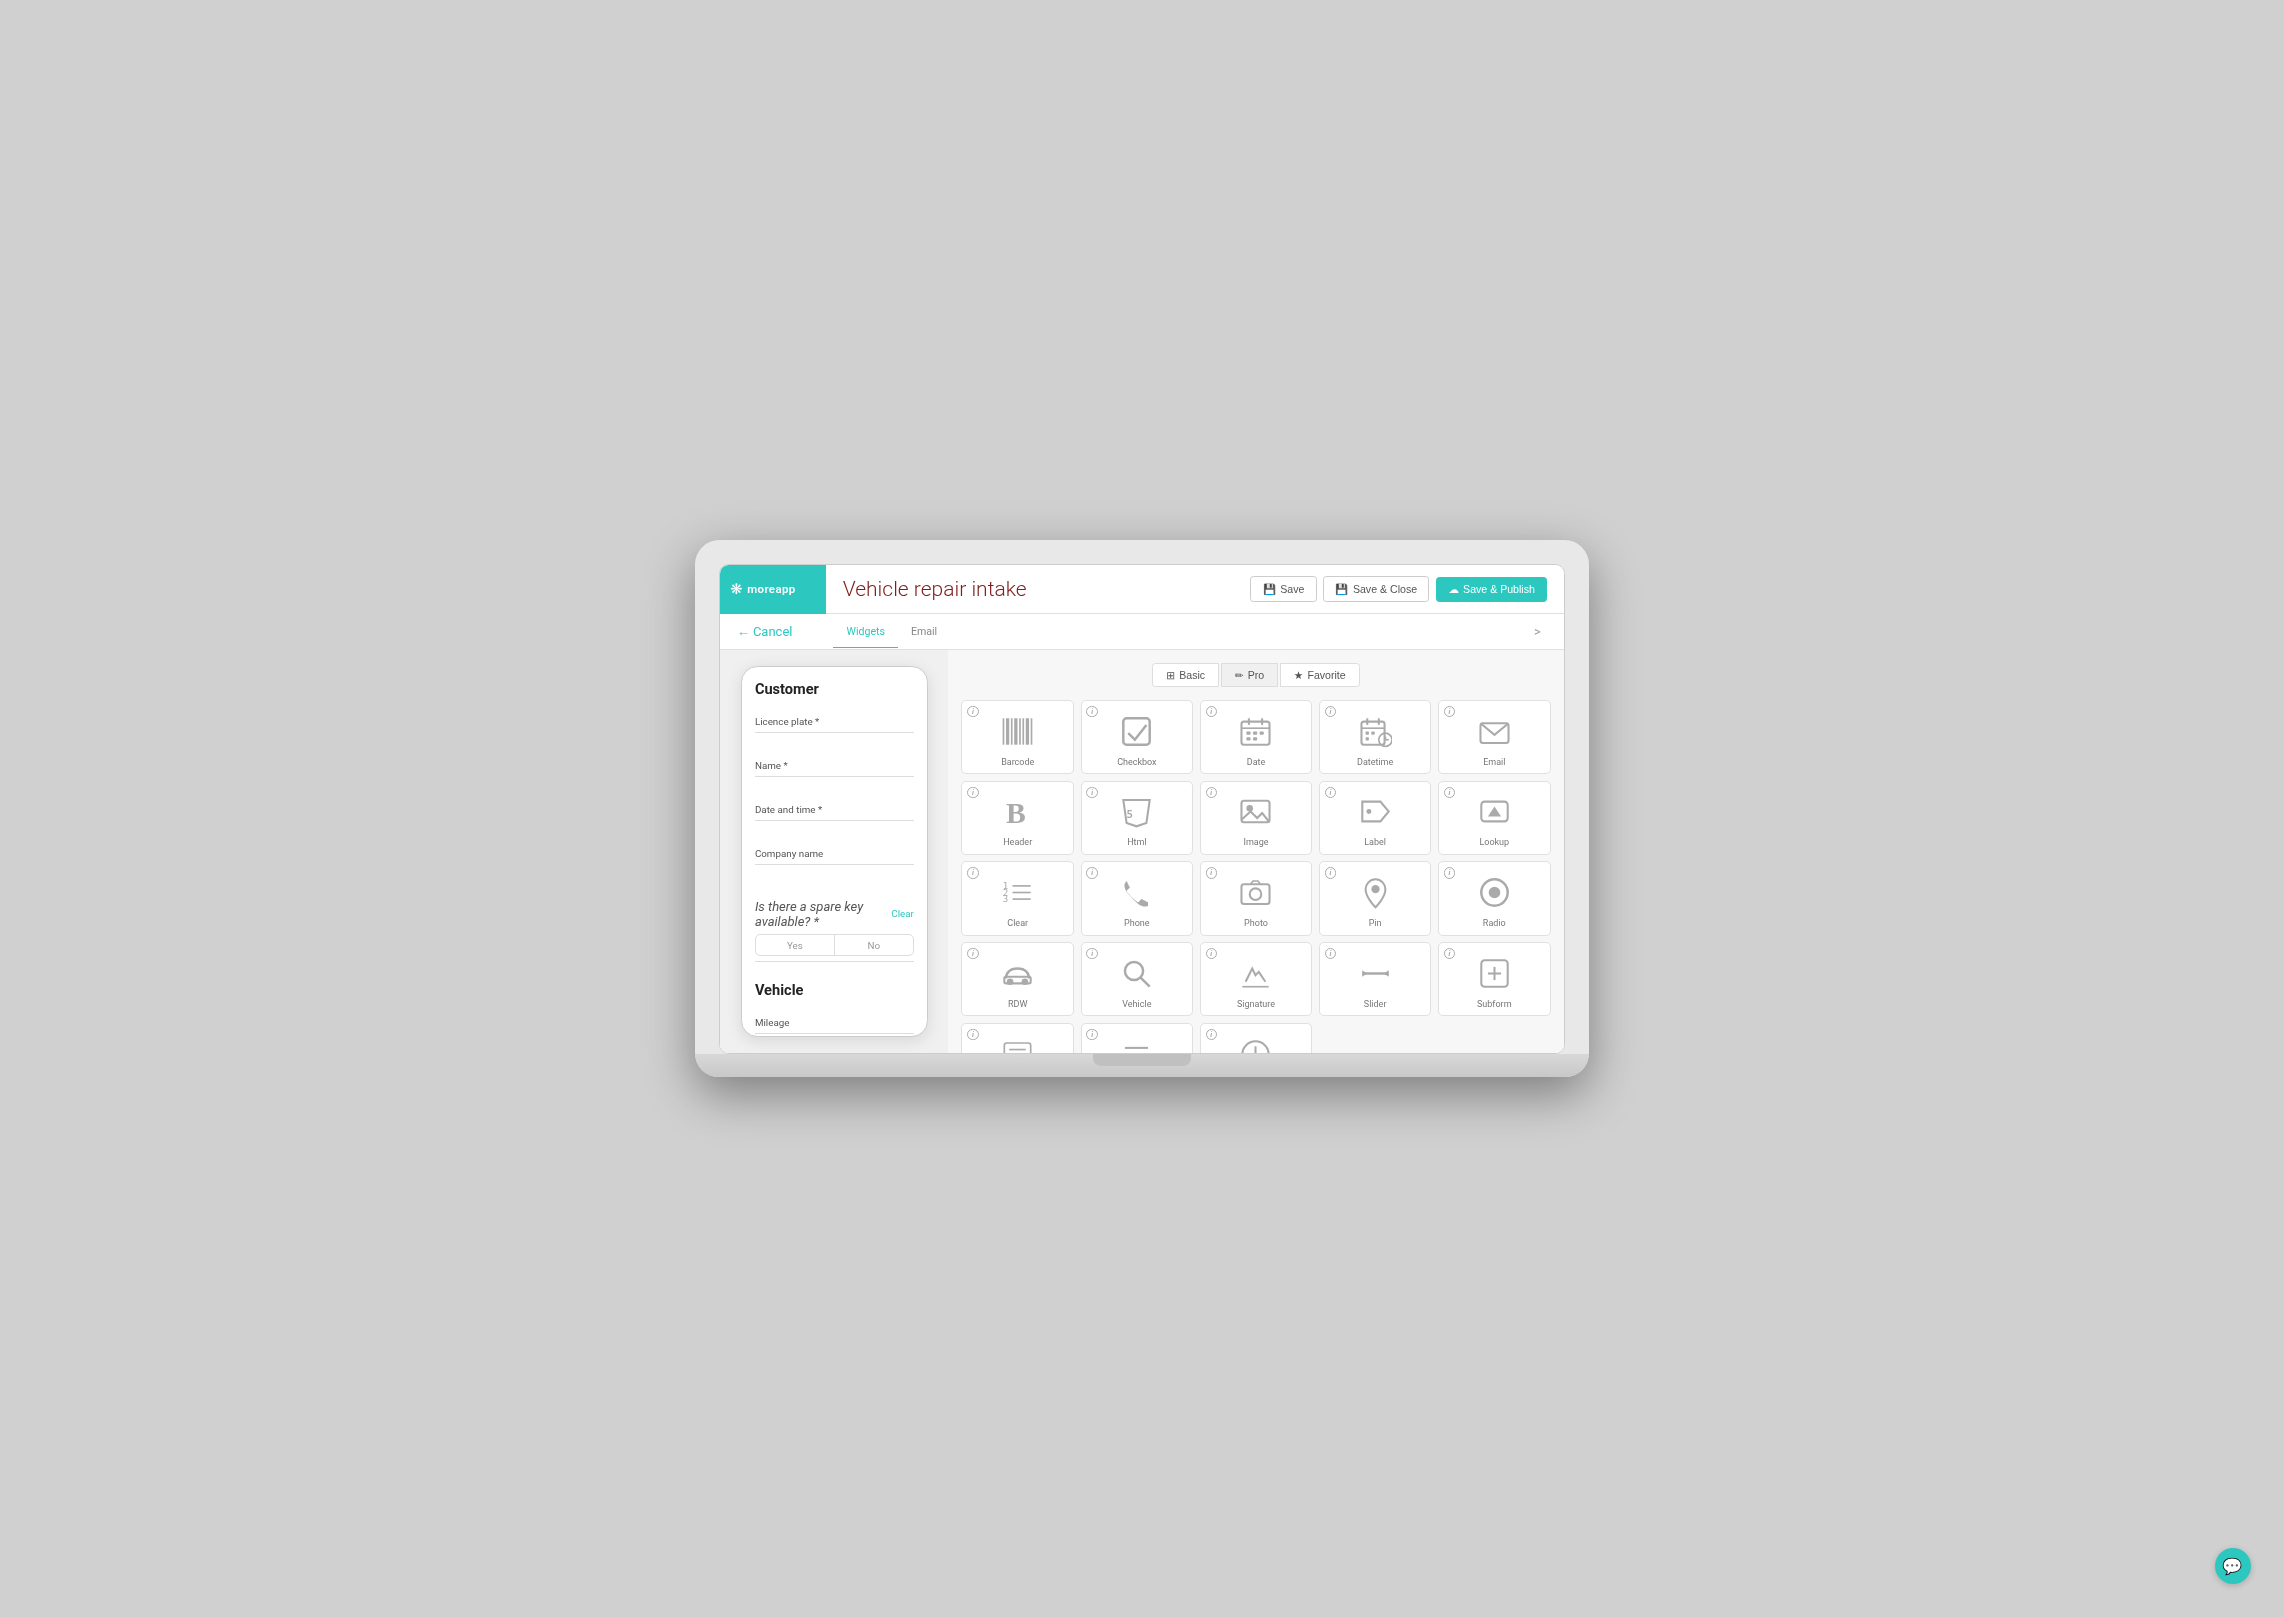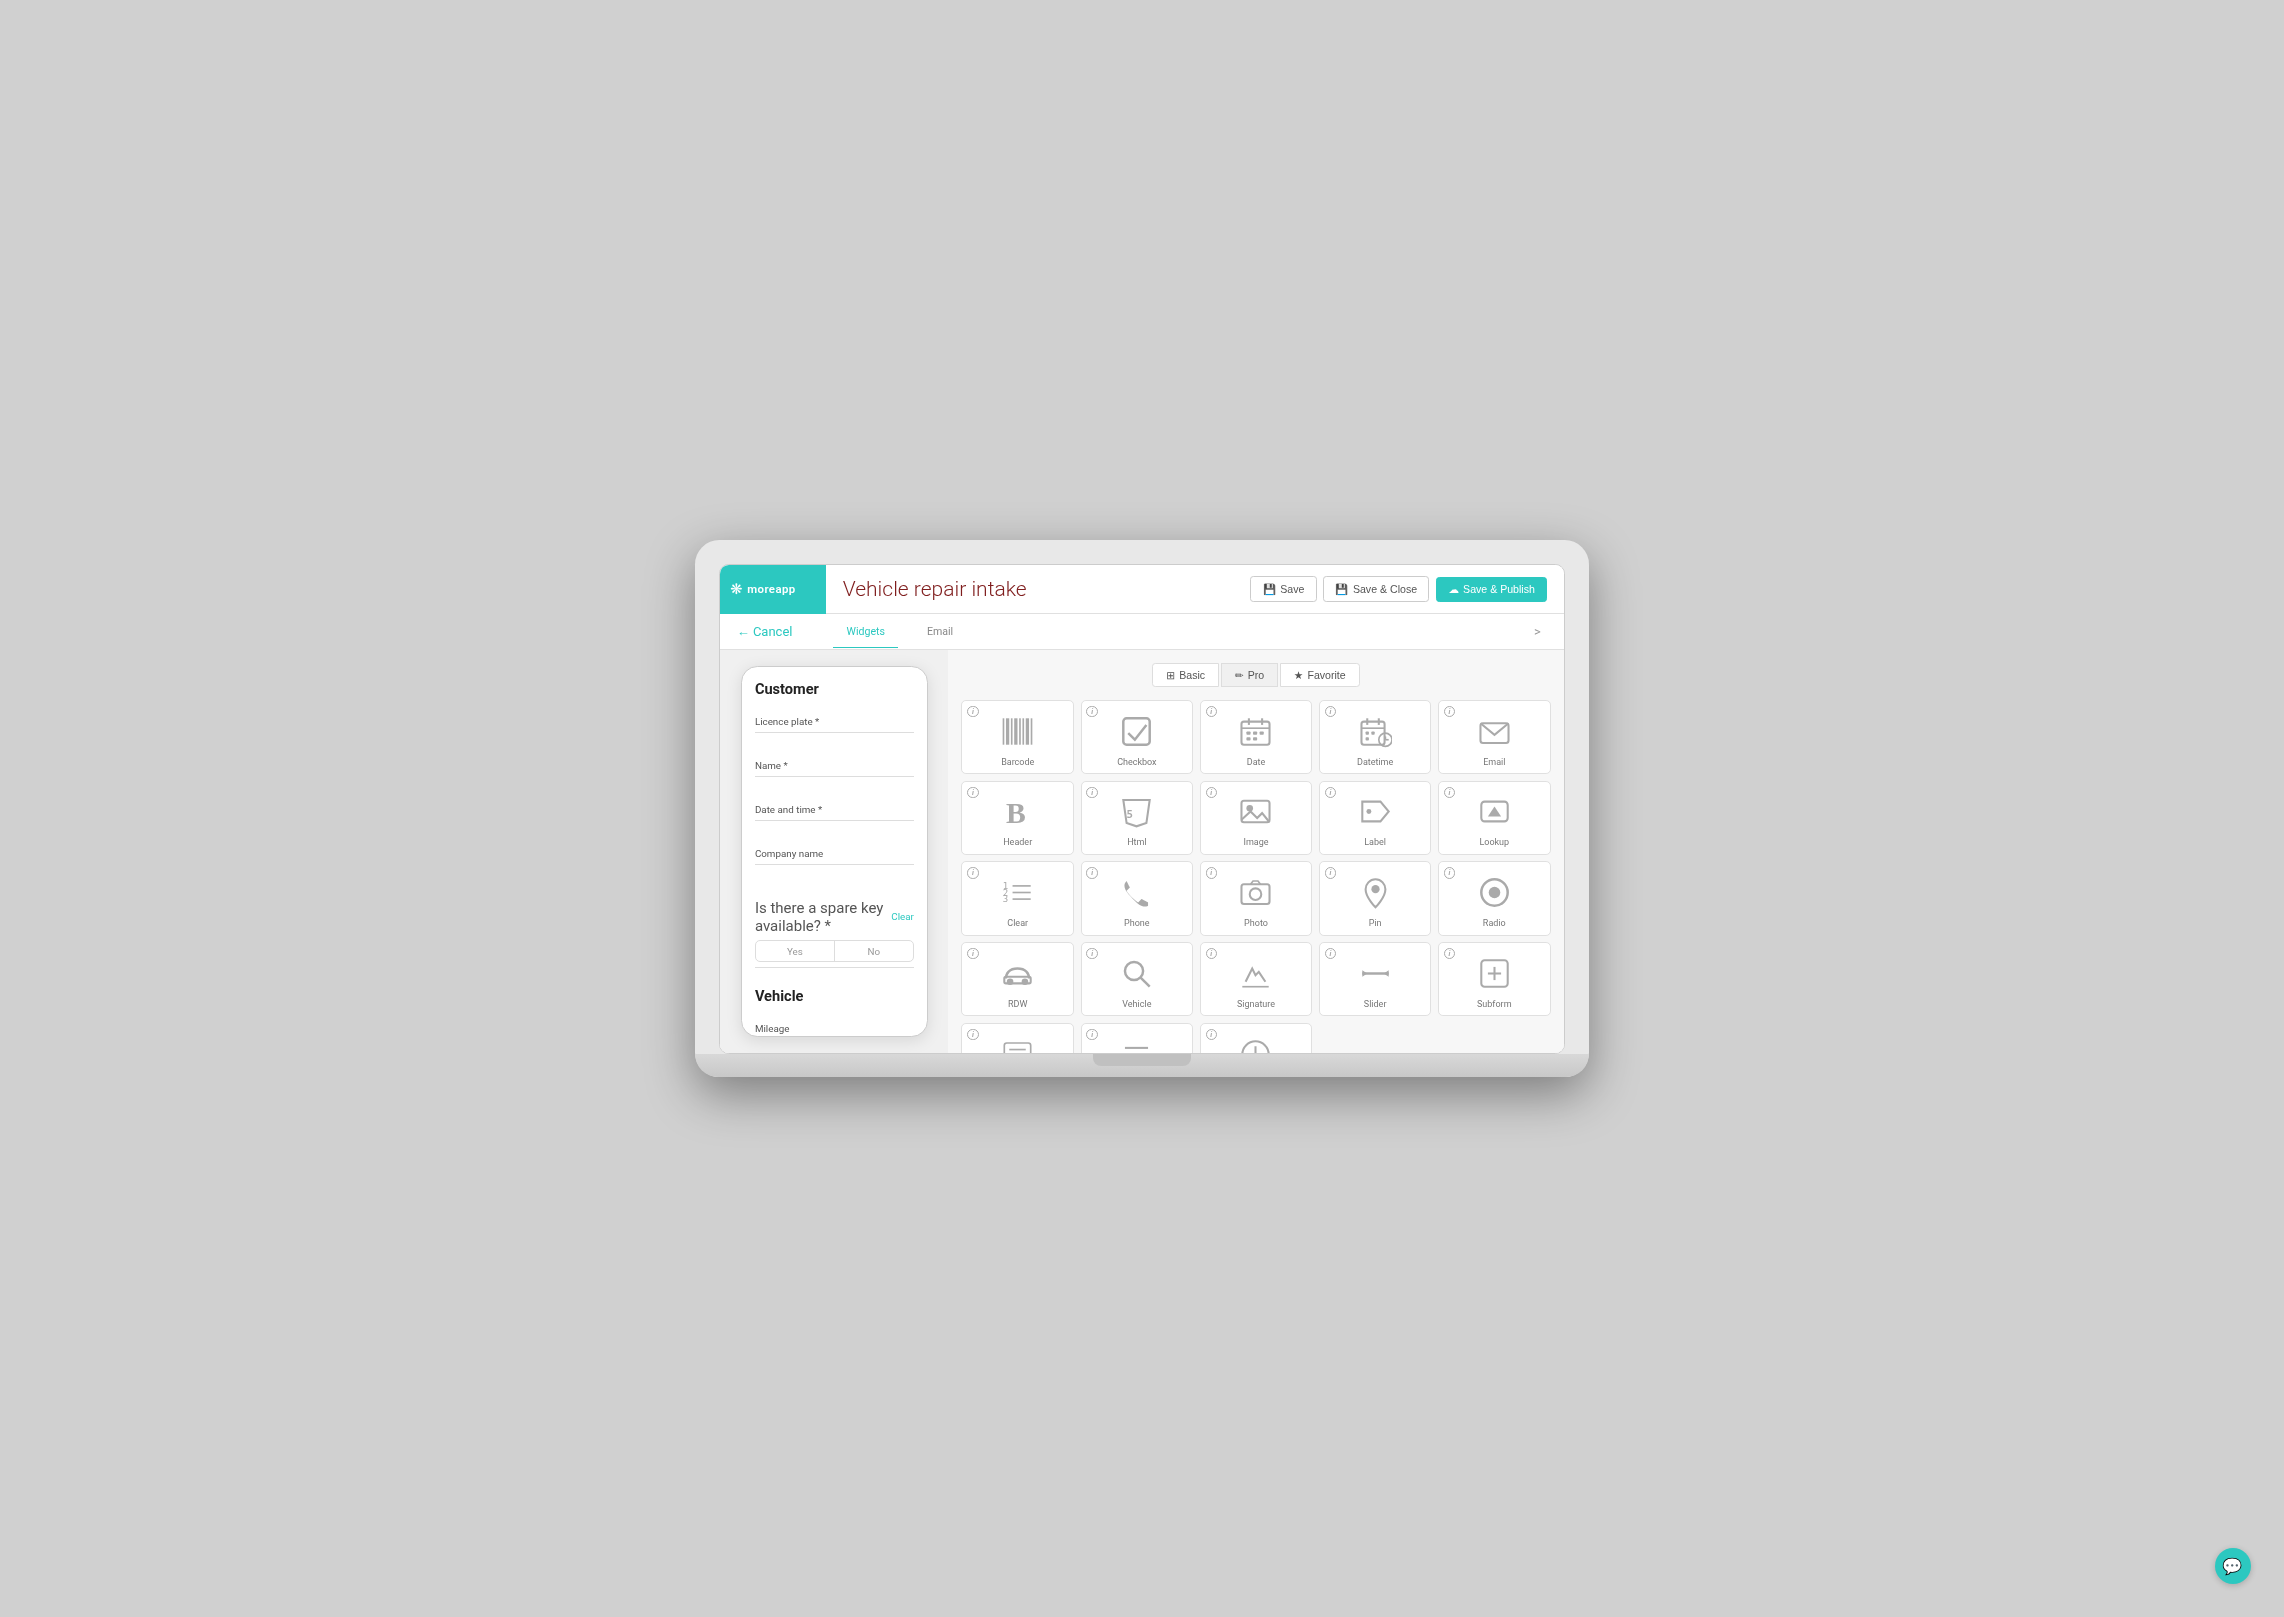--- a/index.html
+++ b/index.html
@@ -121,21 +121,21 @@
       color: #2CC8C0;
       font-size: 13px;
       cursor: pointer;
       margin-right: 41px;
       display: flex;
       align-items: center;
       gap: 3.3px;
     }
     .nav-tabs {
       display: flex;
-      gap: 16px;
+      gap: 0;
       flex: 1;
     }
     .nav-tab {
       padding: 9.8px 13px;
       font-size: 10.6px;
       color: #888;
       cursor: pointer;
       border-bottom: 1.6px solid transparent;
     }
     .nav-tab.active {
@@ -194,22 +194,23 @@
       font-size: 9.8px;
       color: #555;
     }
     .spare-key-section {
       margin-top: 6.5px;
       display: flex;
       align-items: center;
       justify-content: space-between;
     }
     .spare-key-label {
-      font-size: 15px;
+      font-size: 13px;
       color: #555;
+      font-style: italic;
     }
     .clear-link {
       font-size: 9.8px;
       color: #2CC8C0;
       cursor: pointer;
     }
     .yes-no-btns {
       display: flex;
       border: 0.8px solid #ddd;
       border-radius: 5px;

